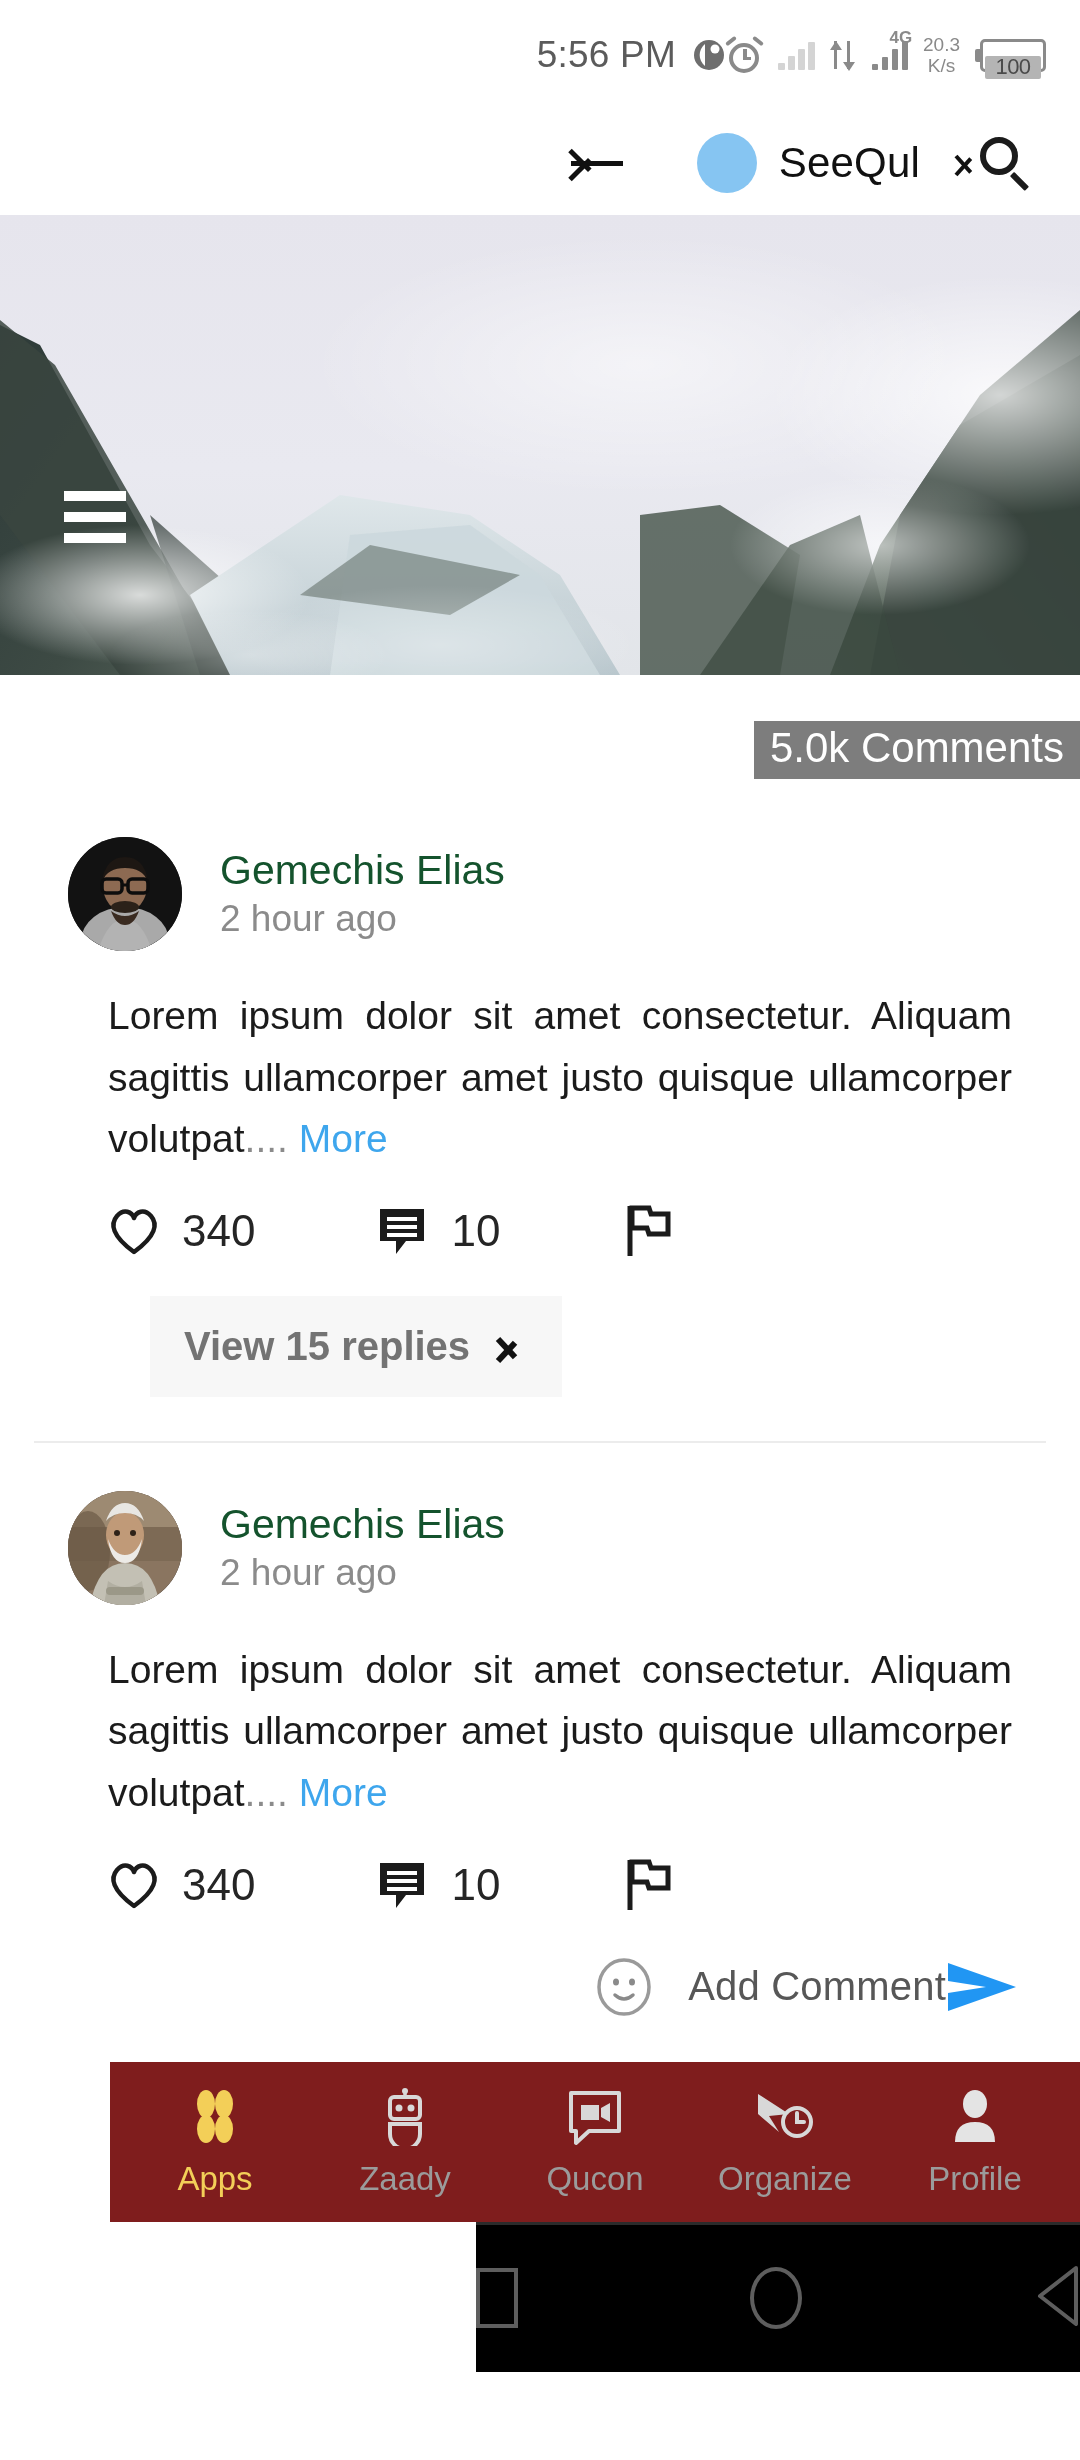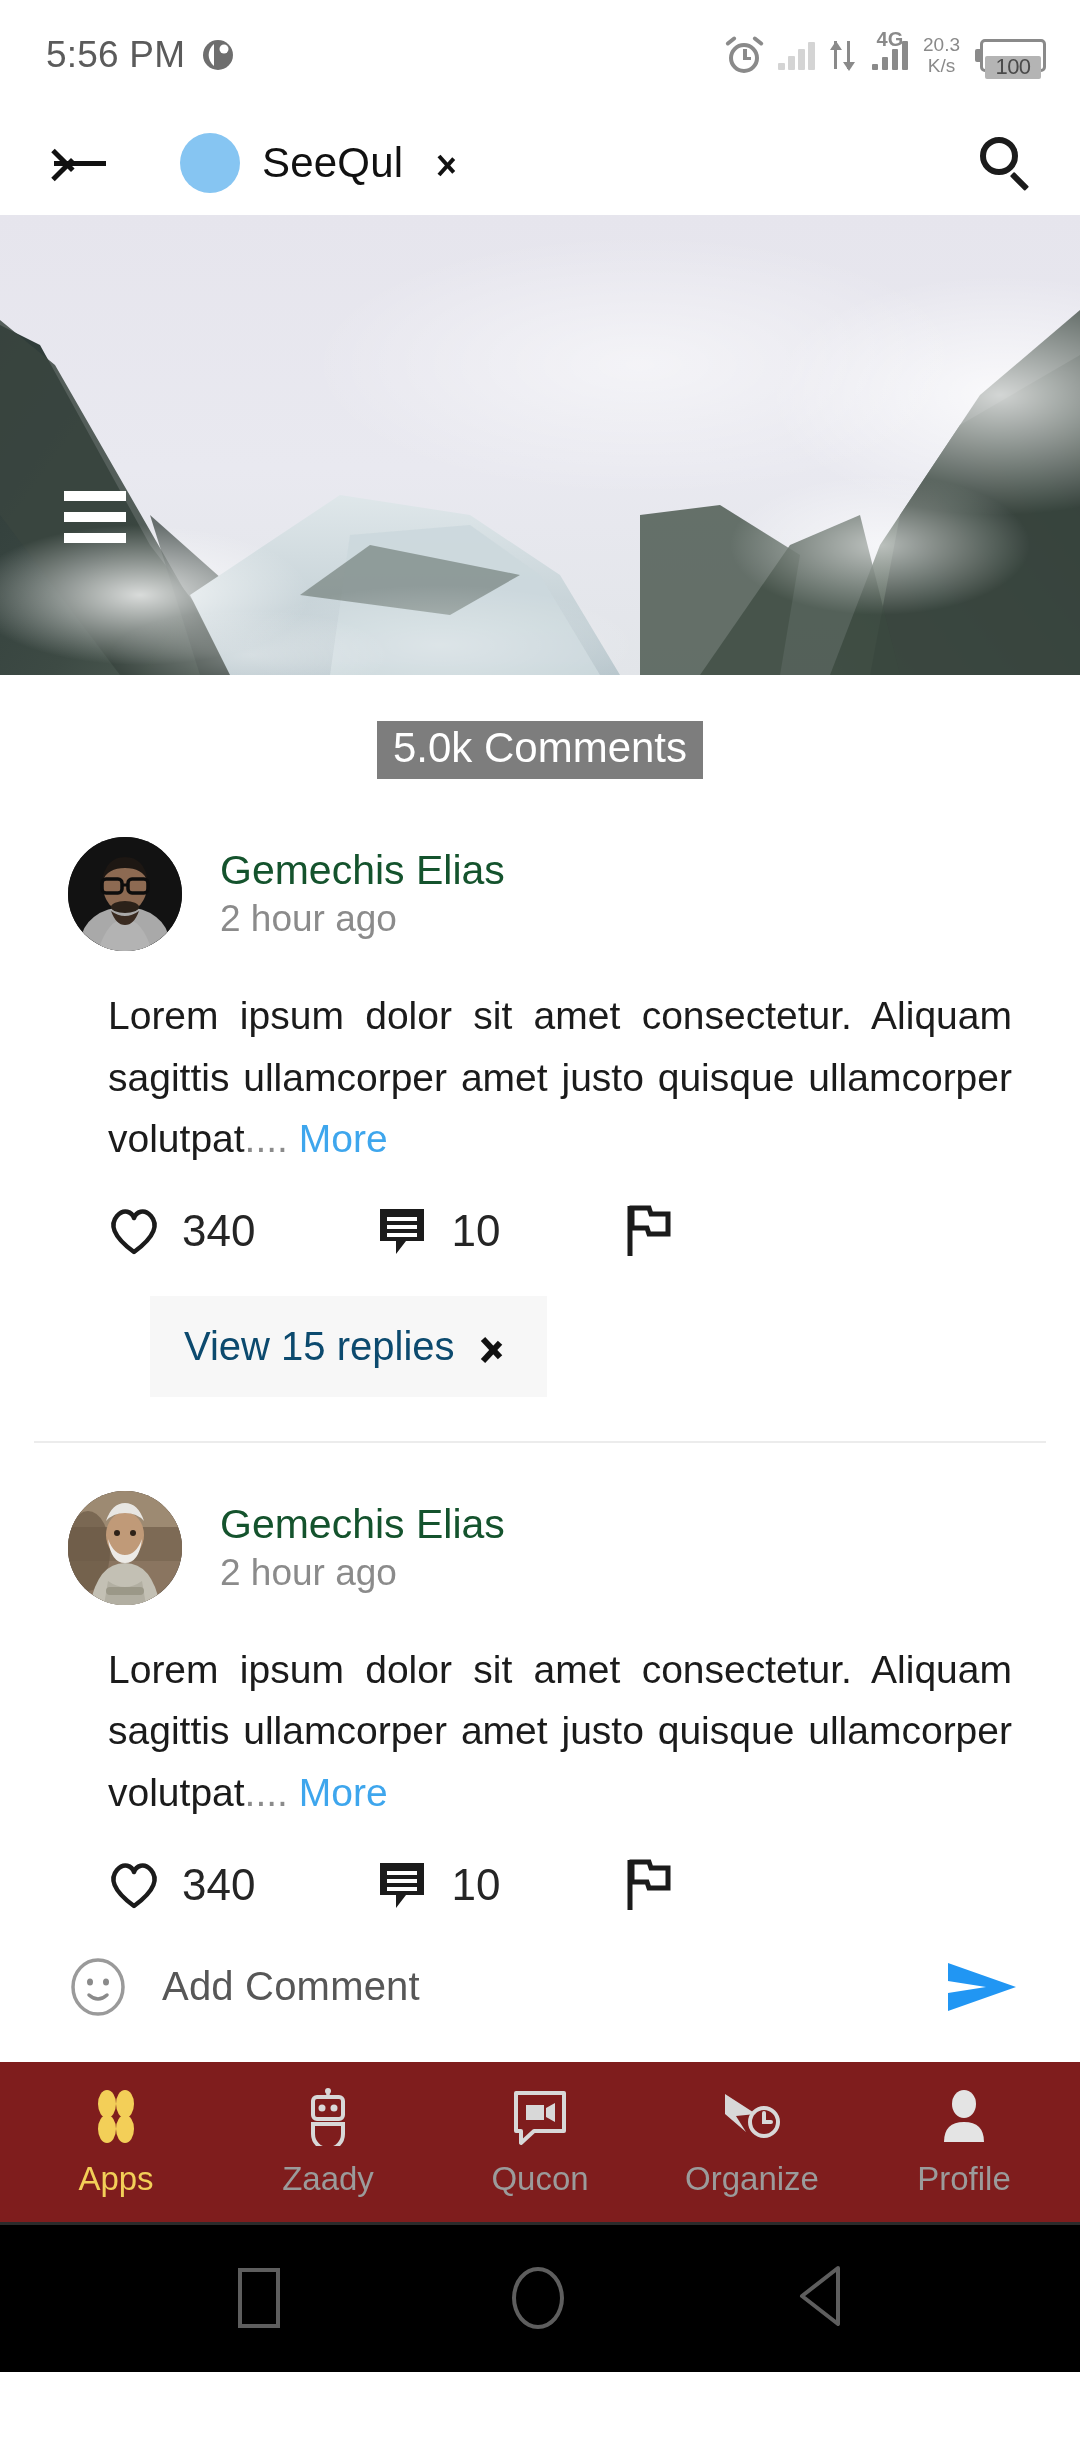--- a/index.html
+++ b/index.html
@@ -3,21 +3,21 @@
 <meta charset="utf-8">
 <style>
   * { margin:0; padding:0; box-sizing:border-box; }
   html,body { width:1080px; height:2460px; }
   body {
     font-family:"Liberation Sans", sans-serif;
     background:#ffffff;
     overflow:hidden;
     -webkit-font-smoothing:antialiased;
   }
-  .screen { position:relative; width:1080px; height:2148px; background:#fff; display:flex; flex-direction:column; }
+  .screen { position:relative; width:1080px; height:2148px; background:#fff; display:flex; flex-direction:column;align-items:flex-end; }
 
   
   .statusbar {
     height:110px; flex:0 0 110px; background:#fff;
     display:flex; align-items:center; justify-content:space-between;
     padding:0 34px 0 46px;
   }
   .sb-left { display:flex; align-items:center; gap:16px; }
   .sb-time { font-size:37px; color:#5b5b5b; letter-spacing:.2px; }
   .sb-right { display:flex; align-items:center; gap:15px; }
@@ -43,21 +43,21 @@
   .icon-updown { width:26px; height:32px; position:relative; }
   .icon-updown .up, .icon-updown .dn { position:absolute; width:3.5px; height:28px; background:#8a8a8a; top:2px; }
   .icon-updown .up { left:4px; }
   .icon-updown .dn { left:17px; }
   .icon-updown .uh { position:absolute; left:0px; top:2px; width:0; height:0;
       border-left:6px solid transparent; border-right:6px solid transparent; border-bottom:9px solid #8a8a8a; }
   .icon-updown .dh { position:absolute; left:13px; bottom:0px; width:0; height:0;
       border-left:6px solid transparent; border-right:6px solid transparent; border-top:9px solid #8a8a8a; }
 
   .net-group { position:relative; display:flex; align-items:flex-end; gap:4px; }
-  .net-label { position:absolute; top:-13px; left:6px; font-size:20px; font-weight:bold; color:#8a8a8a; }
+  .net-label { position:absolute; top:-13px; left:19px; font-size:17px; font-weight:bold; color:#8a8a8a; }
   .net-bars { display:flex; align-items:flex-end; gap:3.5px; height:29px; margin-left:1px; }
   .net-bars i { display:block; width:6.5px; background:#8a8a8a; border-radius:1px; }
   .net-bars i:nth-child(1){ height:6px; }
   .net-bars i:nth-child(2){ height:13px; }
   .net-bars i:nth-child(3){ height:21px; }
   .net-bars i:nth-child(4){ height:29px; }
 
   .speed { font-size:19px; line-height:21px; color:#8a8a8a; text-align:center; }
   .battery { display:flex; align-items:center; }
   .battery .nub { width:5px; height:13px; background:#8a8a8a; border-radius:2px 0 0 2px; }
@@ -132,21 +132,21 @@
   .act-comment { margin-right:126px; }
 
   .ico-heart { width:52px; height:48px; position:relative; }
   .ico-heart svg, .ico-bubble svg, .ico-flag svg { display:block; }
 
   .replies-wrap { margin:38px 0 0 150px; }
   .replies {
     display:inline-flex; align-items:center; background:#f7f7f7;
     padding:28px 44px 28px 34px; cursor:pointer;
   }
-  .replies .txt { font-size:40px; color:#0c4a6e; }
+  .replies .txt { font-size:40px; color:#737373;font-weight:bold; }
   .replies .chev { margin-left:28px; width:20px; height:36px; position:relative; }
   .replies .chev:before, .replies .chev:after { content:""; position:absolute; left:0; width:25px; height:6px; background:#111; }
   .replies .chev:before { top:8px; transform:rotate(47deg); transform-origin:left center; }
   .replies .chev:after { top:30px; transform:rotate(-47deg); transform-origin:left center; }
 
   .divider { height:2px; background:#ececec; margin:44px 34px 0; }
 
   
   .addbar {
     margin-top:auto;

